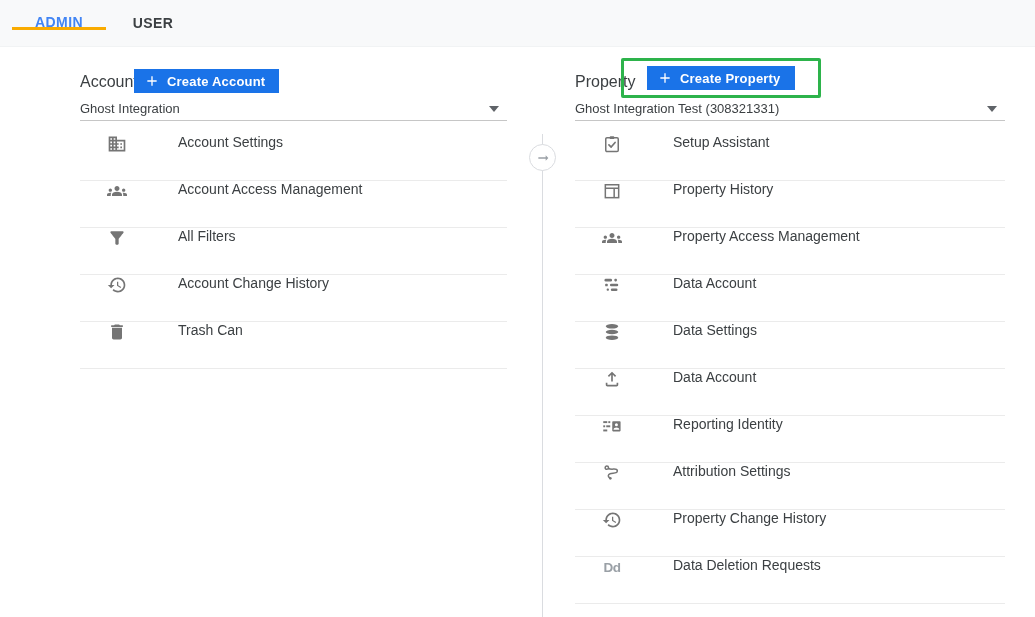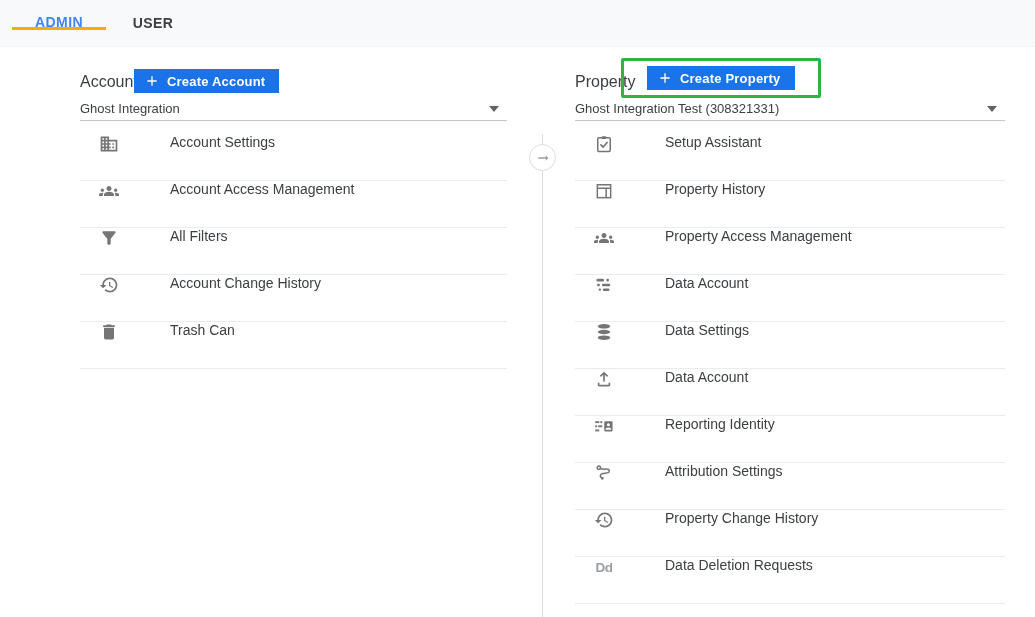--- a/index.html
+++ b/index.html
@@ -76,21 +76,21 @@
 
   
   .menu { position:absolute; top:71px; left:0; right:0; list-style:none; }
   .menu li {
     height:47px;
     display:flex; align-items:flex-start;
     border-bottom:1px solid #ebebeb;
     cursor:pointer; background:#fff;gap:32px;
   }
   .mi {
-    width:20px; height:20px; margin-left:19px;
+    width:20px; height:20px; margin-left:27px;
     display:inline-flex; align-items:center; justify-content:center;
     flex:0 0 20px;
   }
   .ml { margin-left:19px; font-size:14px; color:#3c4043; }
   .dd-glyph {
     font-size:13.5px; font-weight:bold; color:#9aa0a6; letter-spacing:-.5px;
   }
 
   
   .v-divider {

